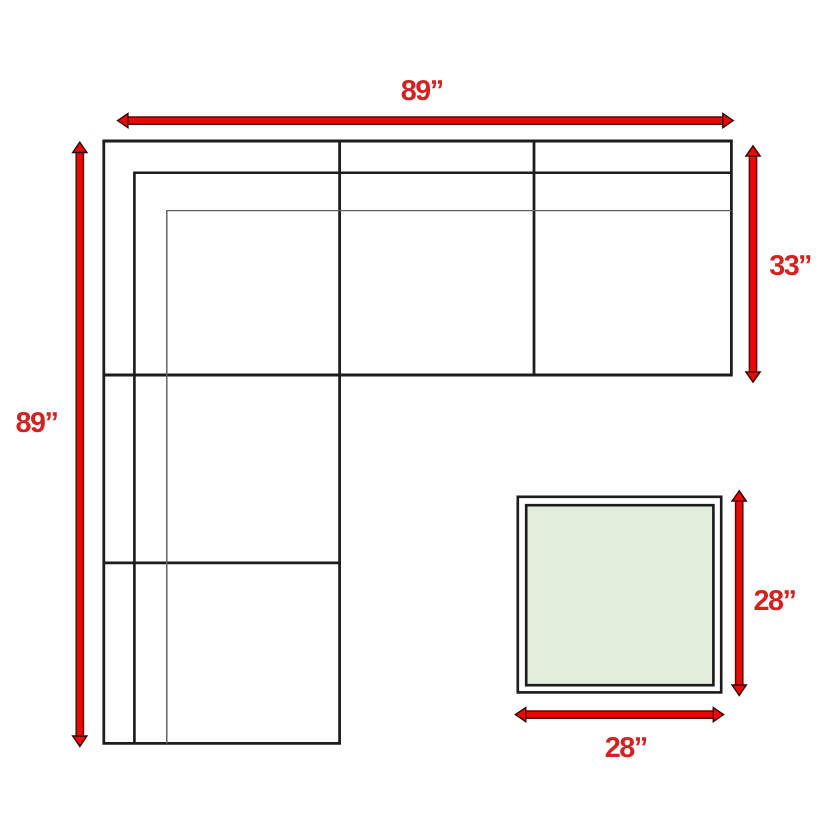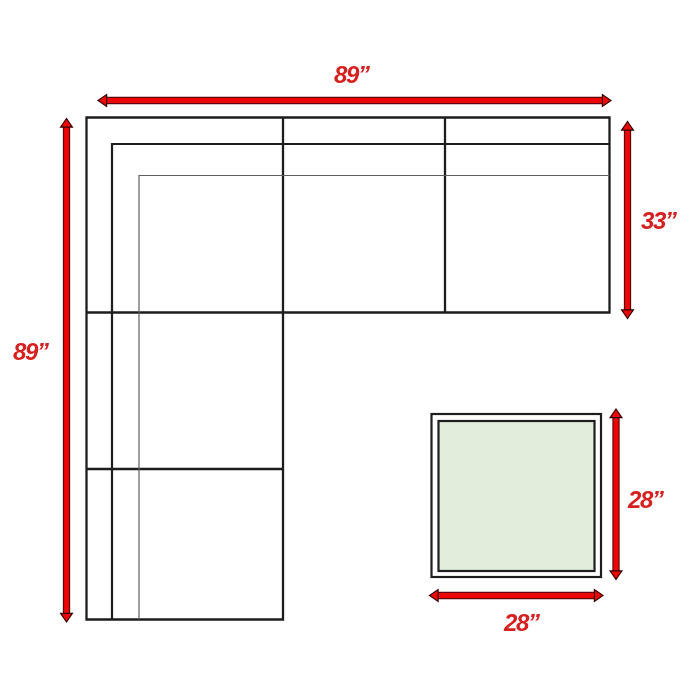--- a/index.html
+++ b/index.html
@@ -1,17 +1,17 @@
 <!DOCTYPE html>
 <html><head>
 <meta charset="utf-8">
 <style>
   html,body{margin:0;padding:0;background:#ffffff;}
   .stage{position:relative;width:700px;height:700px;background:#ffffff;overflow:hidden;
-         font-family:"Liberation Sans", sans-serif;font-style:italic;}
+         font-family:"Liberation Sans", sans-serif;}
   svg{position:absolute;left:0;top:0;}
   .dim{font-family:"Liberation Sans", sans-serif;font-weight:bold;font-size:24px;
        letter-spacing:-1.3px;fill:#d62121;}
 </style>
 </head>
 <body>
 <div class="stage">
 <svg width="700" height="700" viewBox="0 0 700 700">
 
   <path d="M86.5,117.5 H609.5 V312.5 H283 V619.5 H86.5 Z" fill="#ffffff" stroke="#1d1d1d" stroke-width="2.3" stroke-linejoin="miter"></path>

